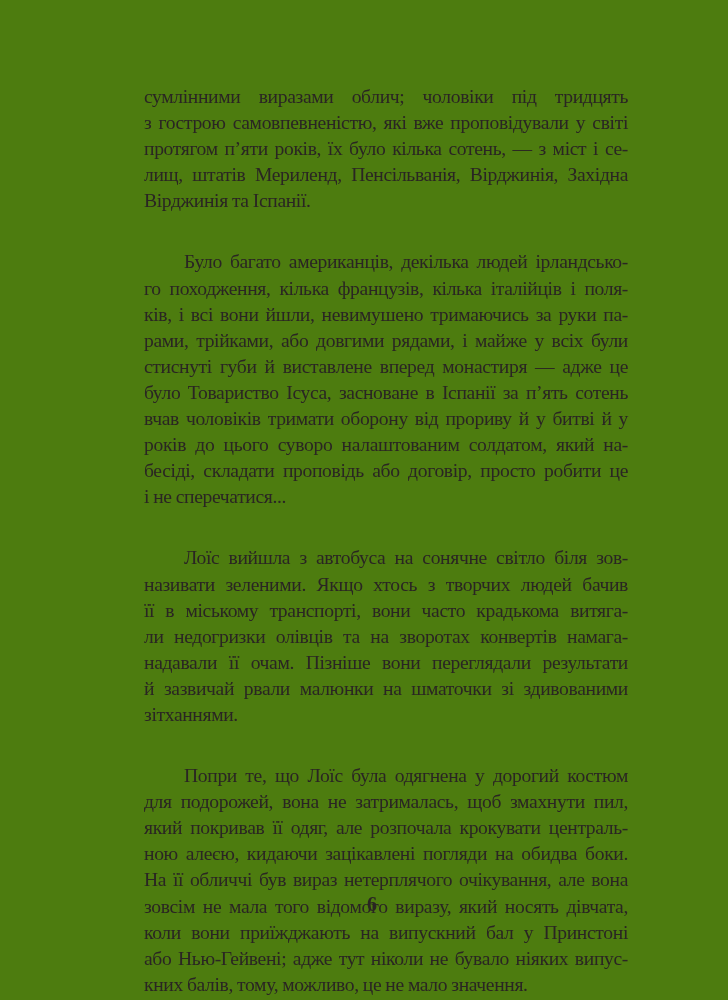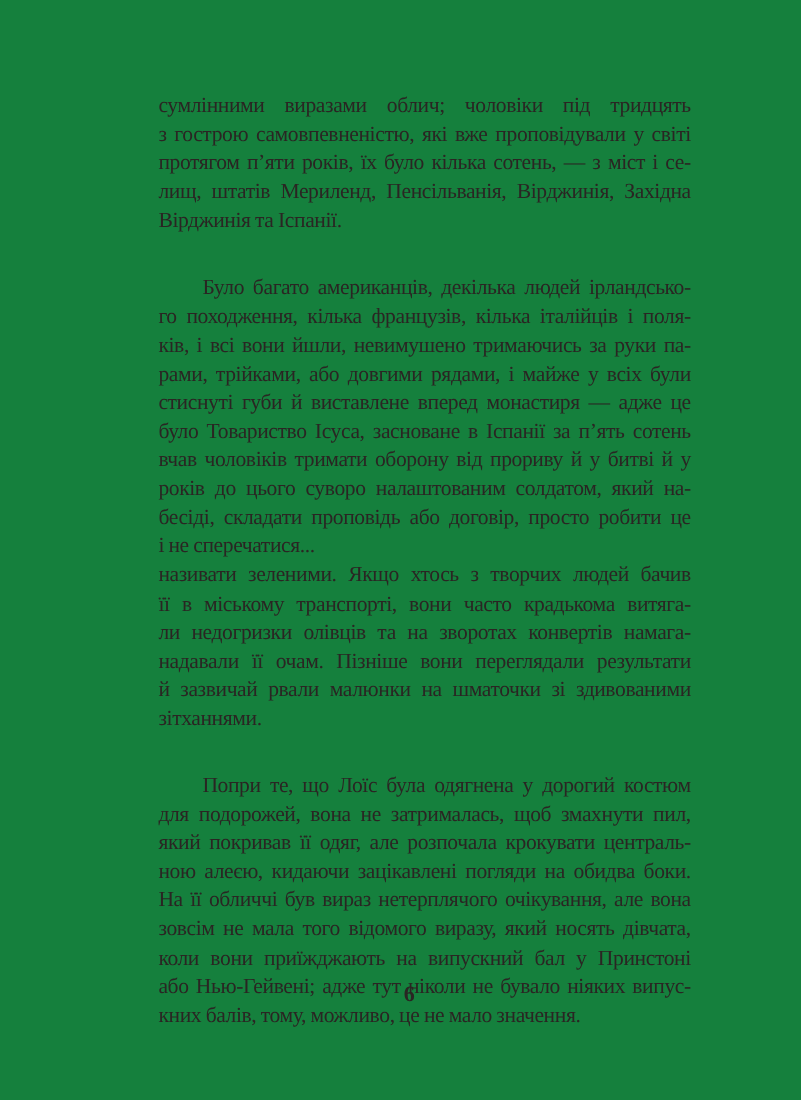--- a/index.html
+++ b/index.html
@@ -12,21 +12,21 @@
       height: 1000px;
       position: relative;
       overflow: hidden;
     }
     .page {
       position: absolute;
       left: 0;
       top: 0;
       width: 728px;
       height: 1000px;
-      background: #15803d;
+      background: #4d7c0f;
     }
     .text-block {
       position: absolute;
       left: 144px;
       top: 84px;
       width: 484px;
       font-family: "DejaVu Serif", "Liberation Serif", serif;
       font-size: 17.2px;
       line-height: 26.1px;
       color: #2a2523;
@@ -82,20 +82,21 @@
         <span class="line">ків, і всі вони йшли, невимушено тримаючись за руки па-</span>
         <span class="line">рами, трійками, або довгими рядами, і майже у всіх були</span>
         <span class="line">стиснуті губи й виставлене вперед монастиря — адже це</span>
         <span class="line">було Товариство Ісуса, засноване в Іспанії за п’ять сотень</span>
         <span class="line">вчав чоловіків тримати оборону від прориву й у битві й у</span>
         <span class="line">років до цього суворо налаштованим солдатом, який на-</span>
         <span class="line">бесіді, складати проповідь або договір, просто робити це</span>
         <span class="line last">і не сперечатися...</span>
       </div>
       <div>
+        <span class="line indent">Лоїс вийшла з автобуса на сонячне світло біля зов-</span>
         <span class="line">називати зеленими. Якщо хтось з творчих людей бачив</span>
         <span class="line">її в міському транспорті, вони часто крадькома витяга-</span>
         <span class="line">ли недогризки олівців та на зворотах конвертів намага-</span>
         <span class="line">надавали її очам. Пізніше вони переглядали результати</span>
         <span class="line">й зазвичай рвали малюнки на шматочки зі здивованими</span>
         <span class="line last">зітханнями.</span>
       </div>
       <div>
         <span class="line indent">Попри те, що Лоїс була одягнена у дорогий костюм</span>
         <span class="line">для подорожей, вона не затрималась, щоб змахнути пил,</span>

